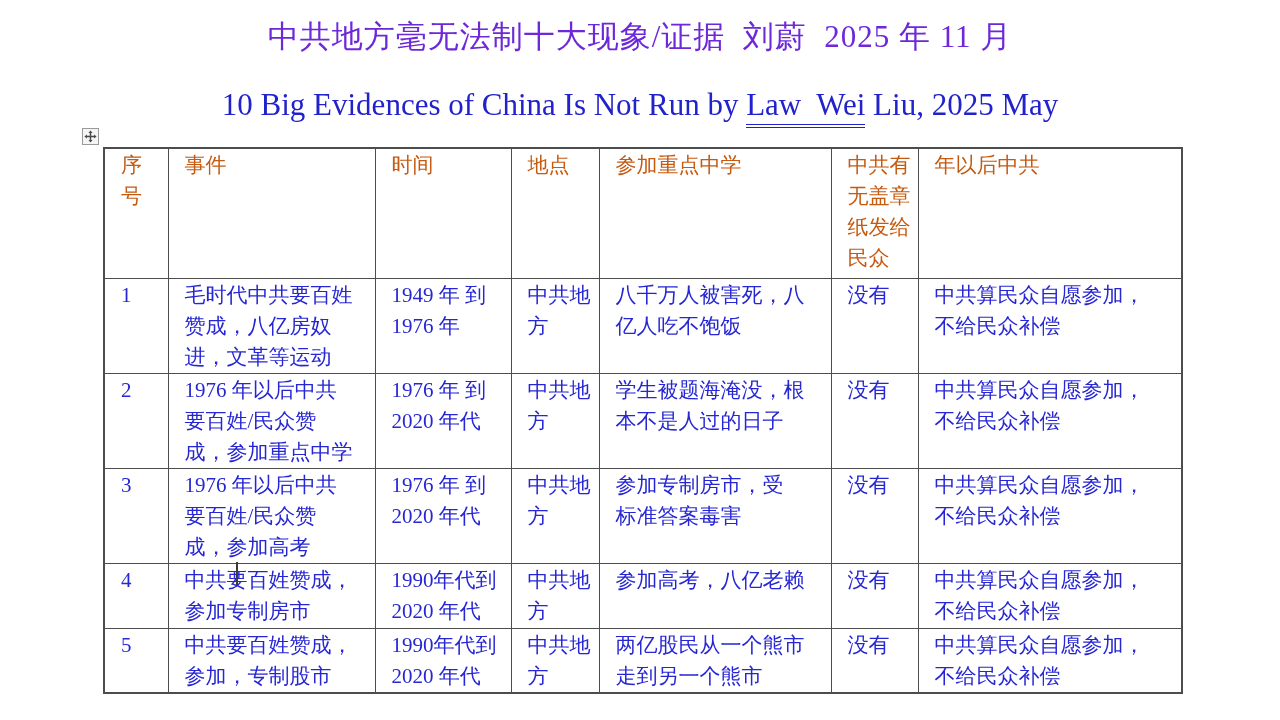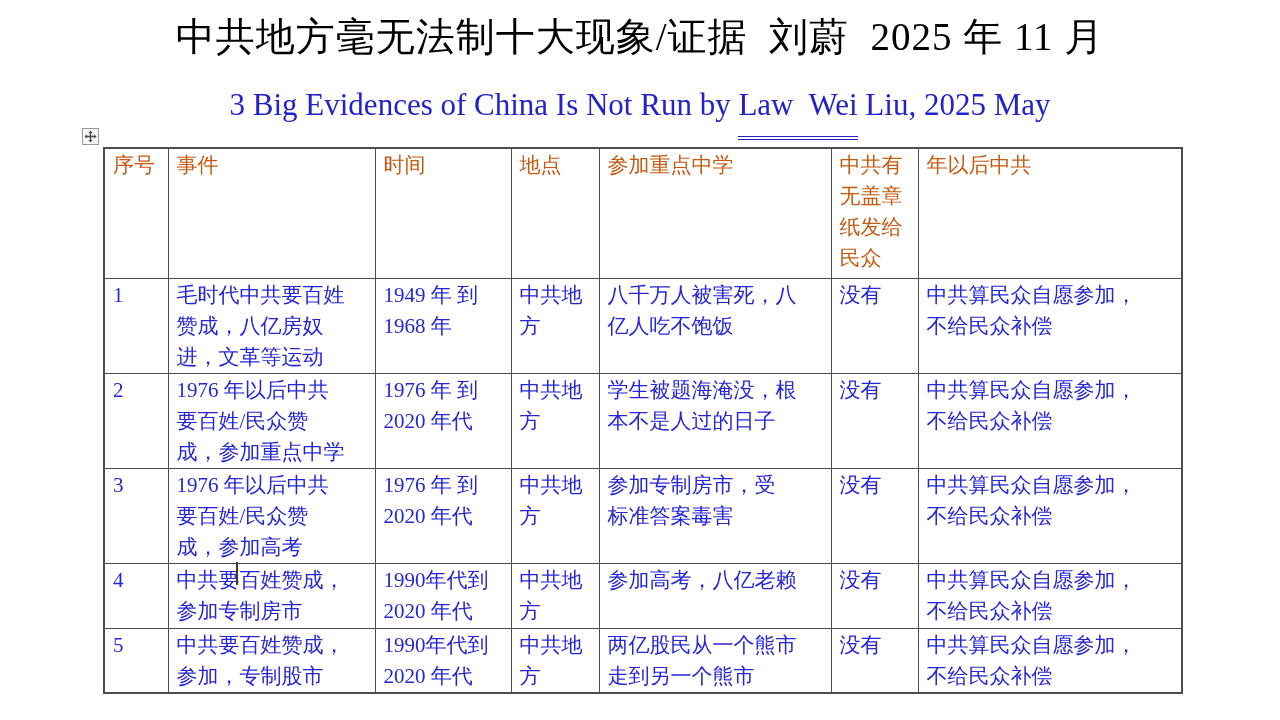--- a/index.html
+++ b/index.html
@@ -2,60 +2,60 @@
 <html><head>
 <meta charset="utf-8">
 <style>
   html,body{margin:0;padding:0;}
   body{
     width:1280px;height:720px;background:#ffffff;position:relative;overflow:hidden;
     font-family:"Liberation Serif","DejaVu Serif",serif;
   }
   .title-cn{
     margin:16px 0 0 0;text-align:center;white-space:pre;
-    font-size:39px;line-height:42px;color:#000000;letter-spacing:1px;
+    font-size:31px;line-height:42px;color:#6d28d9;letter-spacing:1px;
   }
   .title-en{
     margin:26px 0 0 0;text-align:center;white-space:pre;
     font-size:31px;line-height:42px;color:#2222CC;
   }
   .dbl-underline{
-    border-bottom:4px double #2222CC;padding-bottom:14px;white-space:pre;
+    border-bottom:4px double #2222CC;padding-bottom:2px;white-space:pre;
   }
   .table-handle{
     position:absolute;left:82px;top:128px;width:17px;height:17px;
     background:#f5f5f5;border:1px solid #9a9a9a;box-sizing:border-box;
     display:flex;align-items:center;justify-content:center;cursor:move;
   }
   table.evidence{
     position:absolute;left:103px;top:147px;
     border-collapse:collapse;table-layout:fixed;width:1078px;
     border:2px solid #4D4D4D;
   }
   table.evidence td,table.evidence th{
     border:1.5px solid #4D4D4D;
     vertical-align:top;text-align:left;
-    padding:1px 6px 0 8px;
+    padding:1px 6px 0 16px;
     font-size:21px;line-height:31px;
     white-space:pre-line;word-break:break-all;
     font-weight:normal;
     color:#2626D4;
   }
   tr.hdr th{color:#C55A11;}
   td.seq{color:#00A24F;padding-left:6px;}
   .caret{
     position:absolute;left:236px;top:562px;width:1.5px;height:23px;background:#3a3a3a;
   }
 </style>
 </head>
 <body>
 
 <div class="title-cn">中共地方毫无法制十大现象/证据  刘蔚  2025 年 11 月</div>
 
-<div class="title-en"><span>3 Big Evidences of China Is Not Run by </span><span class="dbl-underline">Law  Wei</span><span> Liu, 2025 May</span></div>
+<div class="title-en"><span>10 Big Evidences of China Is Not Run by </span><span class="dbl-underline">Law  Wei</span><span> Liu, 2025 May</span></div>
 
 <div class="table-handle">
   <svg width="13" height="13" viewBox="0 0 16 16" aria-hidden="true">
     <path d="M8 0.5 L10.6 3.6 H8.9 V7.1 H12.4 V5.4 L15.5 8 L12.4 10.6 V8.9 H8.9 V12.4 H10.6 L8 15.5 L5.4 12.4 H7.1 V8.9 H3.6 V10.6 L0.5 8 L3.6 5.4 V7.1 H7.1 V3.6 H5.4 Z" fill="#4a4a4a"></path>
   </svg>
 </div>
 
 <table class="evidence">
   <colgroup>
     <col style="width:64px">
@@ -78,21 +78,21 @@
 纸发给
 民众</th>
     <th>年以后中共</th>
   </tr>
   <tr style="height:94px">
     <td class="seq">1</td>
     <td>毛时代中共要百姓
 赞成，八亿房奴
 进，文革等运动</td>
     <td>1949 年 到
-1968 年</td>
+1976 年</td>
     <td>中共地
 方</td>
     <td>八千万人被害死，八
 亿人吃不饱饭</td>
     <td>没有</td>
     <td>中共算民众自愿参加，
 不给民众补偿</td>
   </tr>
   <tr style="height:94px">
     <td class="seq">2</td>

